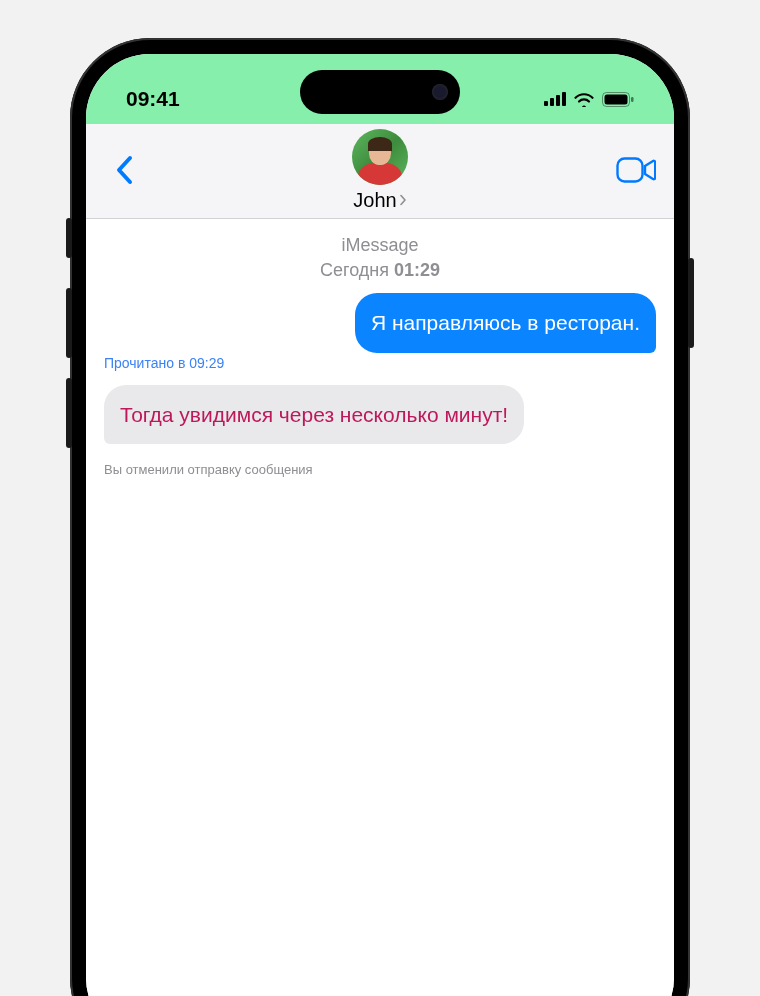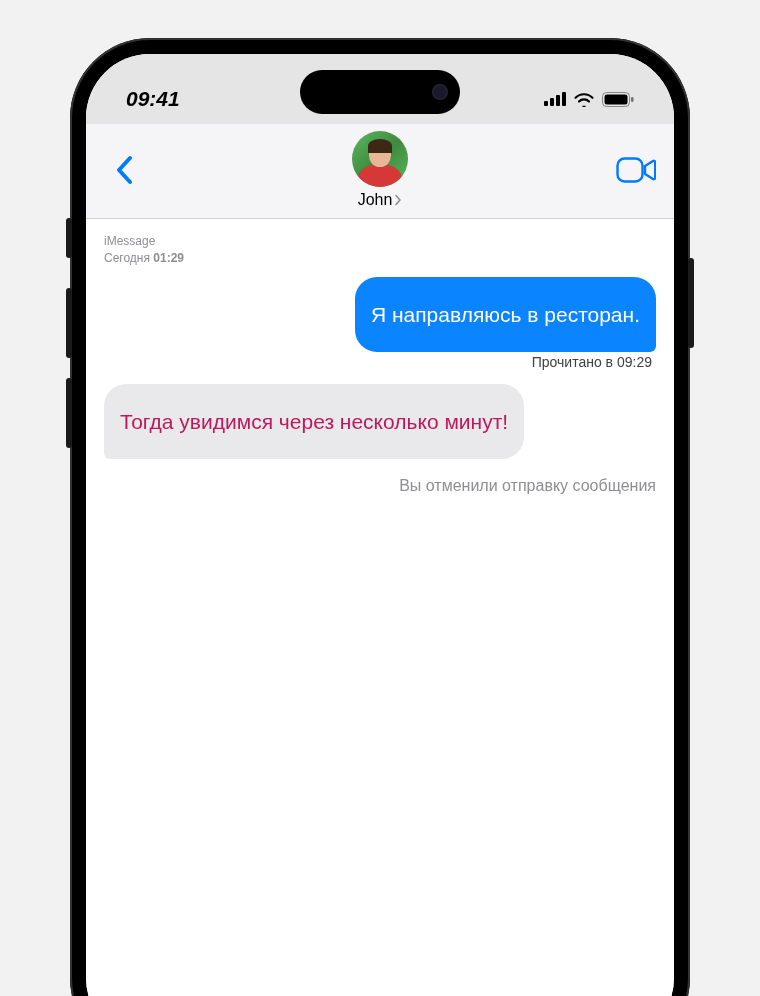--- a/index.html
+++ b/index.html
@@ -66,22 +66,21 @@
       background: #1a1a2e;
       border-radius: 50%;
       box-shadow: inset 0 0 3px #333;
     }
     .status-bar {
       height: 70px;
       display: flex;
       align-items: center;
       justify-content: space-between;
       padding: 20px 40px 0;
-      background: #e5e5e5;
-      font-style: italic;
+      background: #86efac;
     }
     .status-time {
       font-size: 21px;
       font-weight: 600;
       color: #000;
     }
     .status-right {
       display: flex;
       align-items: center;
       gap: 7px;
@@ -149,61 +148,62 @@
       height: 14px;
       background: #3d2817;
       border-radius: 50% 50% 0 0;
     }
     .contact-name-row {
       display: flex;
       align-items: center;
       gap: 2px;
     }
     .contact-name {
-      font-size: 16px;
+      font-size: 20px;
       color: #000;
     }
     .name-chevron {
       color: #8e8e93;
     }
     .facetime-btn {
       width: 40px;
       height: 40px;
       display: flex;
       align-items: center;
       justify-content: center;
     }
     .messages-area {
       background: #fff;
       padding: 14px 18px;
       height: calc(100% - 165px);
     }
     .thread-meta {
-      font-size: 12px;
+      text-align: center;
+      font-size: 18px;
       color: #8e8e93;
       line-height: 1.4;
       margin-bottom: 10px;
     }
     .thread-meta-time strong {
       color: #8e8e93;
       font-weight: 600;
     }
     .bubble-row {
       display: flex;
       margin-bottom: 2px;
     }
     .bubble-row.outgoing {
       justify-content: flex-end;
     }
     .bubble-row.incoming {
       justify-content: flex-start;
     }
     .bubble {
       max-width: 78%;
-      padding: 24px 16px;
+      padding: 16px 16px;
       border-radius: 22px;
       font-size: 21px;
       line-height: 1.3;
       position: relative;
     }
     .bubble.blue {
       background: #0a84ff;
       color: #fff;
       border-bottom-right-radius: 6px;
     }
@@ -248,29 +248,29 @@
       content: '';
       position: absolute;
       left: -12px;
       bottom: 0;
       width: 12px;
       height: 22px;
       background: #fff;
       border-bottom-right-radius: 12px;
     }
     .read-receipt {
-      text-align: right;
+      text-align: left;
       font-size: 14px;
-      color: #404040;
+      color: #3b82f6;
       margin-bottom: 14px;
       padding-right: 4px;
     }
     .unsend-notice {
-      text-align: right;
-      font-size: 16px;
+      text-align: left;
+      font-size: 13px;
       color: #8e8e93;
       margin-top: 18px;
     }
   </style>
 </head>
 <body>
 
 <div class="phone-frame">
   <div class="phone-side-btn btn-right-top"></div>
   <div class="phone-side-btn btn-left-1"></div>

